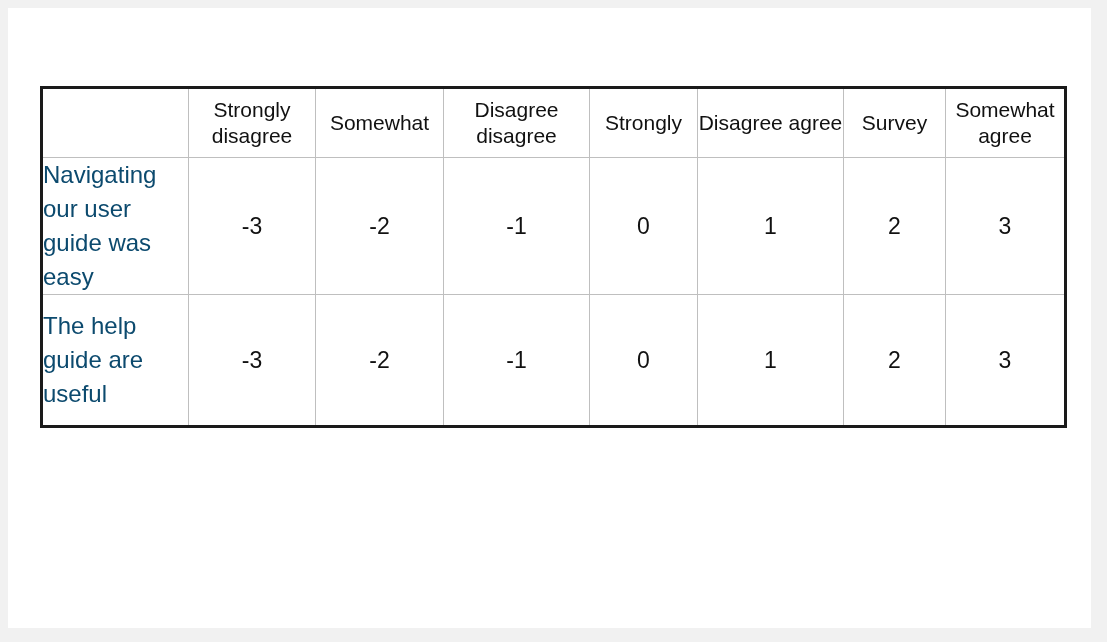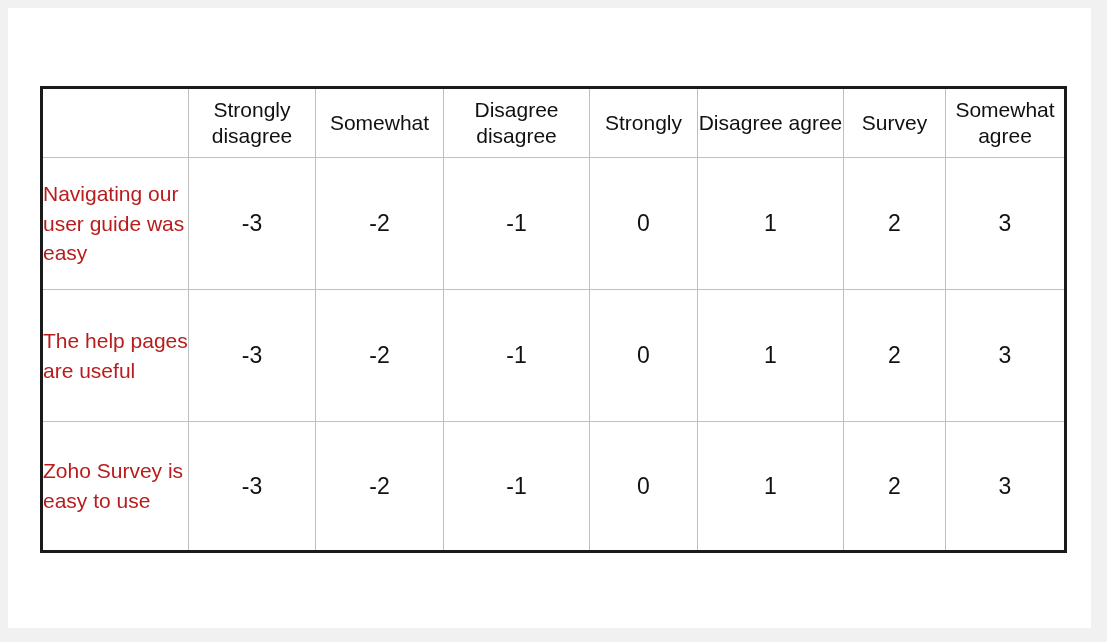--- a/index.html
+++ b/index.html
@@ -63,22 +63,22 @@
     color: #111111;
     line-height: 1.22;
     padding: 4px 8px;
   }
   .header-cell.corner { }
 
   
   .statement-cell {
     text-align: left;
     vertical-align: middle;
-    font-size: 21px;
-    color: #b91c1c;
+    font-size: 24px;
+    color: #0c4a6e;
     line-height: 1.42;
     padding: 10px 8px 10px 12px;
   }
   .value-cell {
     text-align: center;
     vertical-align: middle;
     font-size: 23px;
     color: #111111;
   }
   .row-tall  { height: 132px; }
@@ -122,37 +122,27 @@
         <td class="value-cell">-3</td>
         <td class="value-cell">-2</td>
         <td class="value-cell">-1</td>
         <td class="value-cell">0</td>
         <td class="value-cell">1</td>
         <td class="value-cell">2</td>
         <td class="value-cell">3</td>
       </tr>
 
       <tr class="row-mid">
-        <td class="statement-cell">The help pages are useful</td>
+        <td class="statement-cell">The help guide are useful</td>
         <td class="value-cell">-3</td>
         <td class="value-cell">-2</td>
         <td class="value-cell">-1</td>
         <td class="value-cell">0</td>
         <td class="value-cell">1</td>
         <td class="value-cell">2</td>
         <td class="value-cell">3</td>
       </tr>
 
-      <tr class="row-last">
-        <td class="statement-cell">Zoho Survey is easy to use</td>
-        <td class="value-cell">-3</td>
-        <td class="value-cell">-2</td>
-        <td class="value-cell">-1</td>
-        <td class="value-cell">0</td>
-        <td class="value-cell">1</td>
-        <td class="value-cell">2</td>
-        <td class="value-cell">3</td>
-      </tr>
 
     </tbody>
   </table>
 
 </div>
 
 </body></html>

